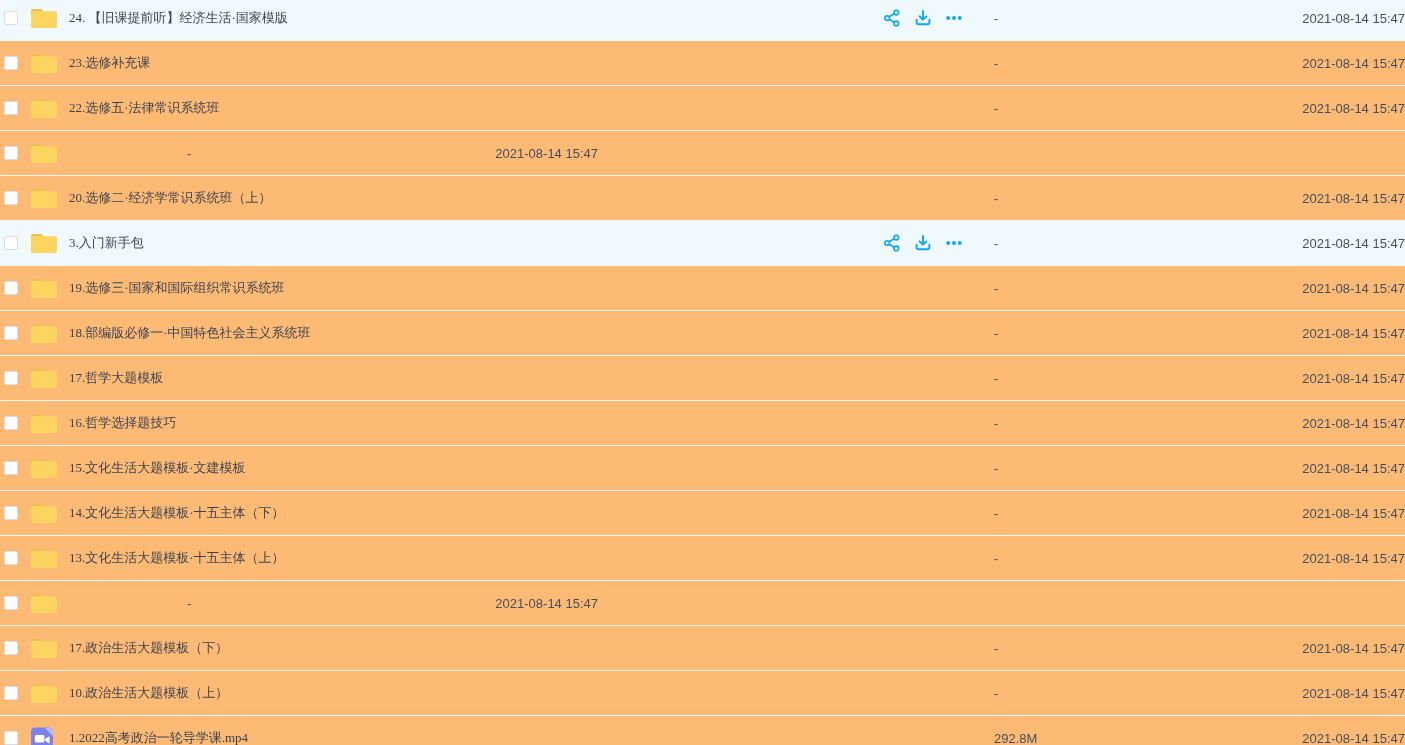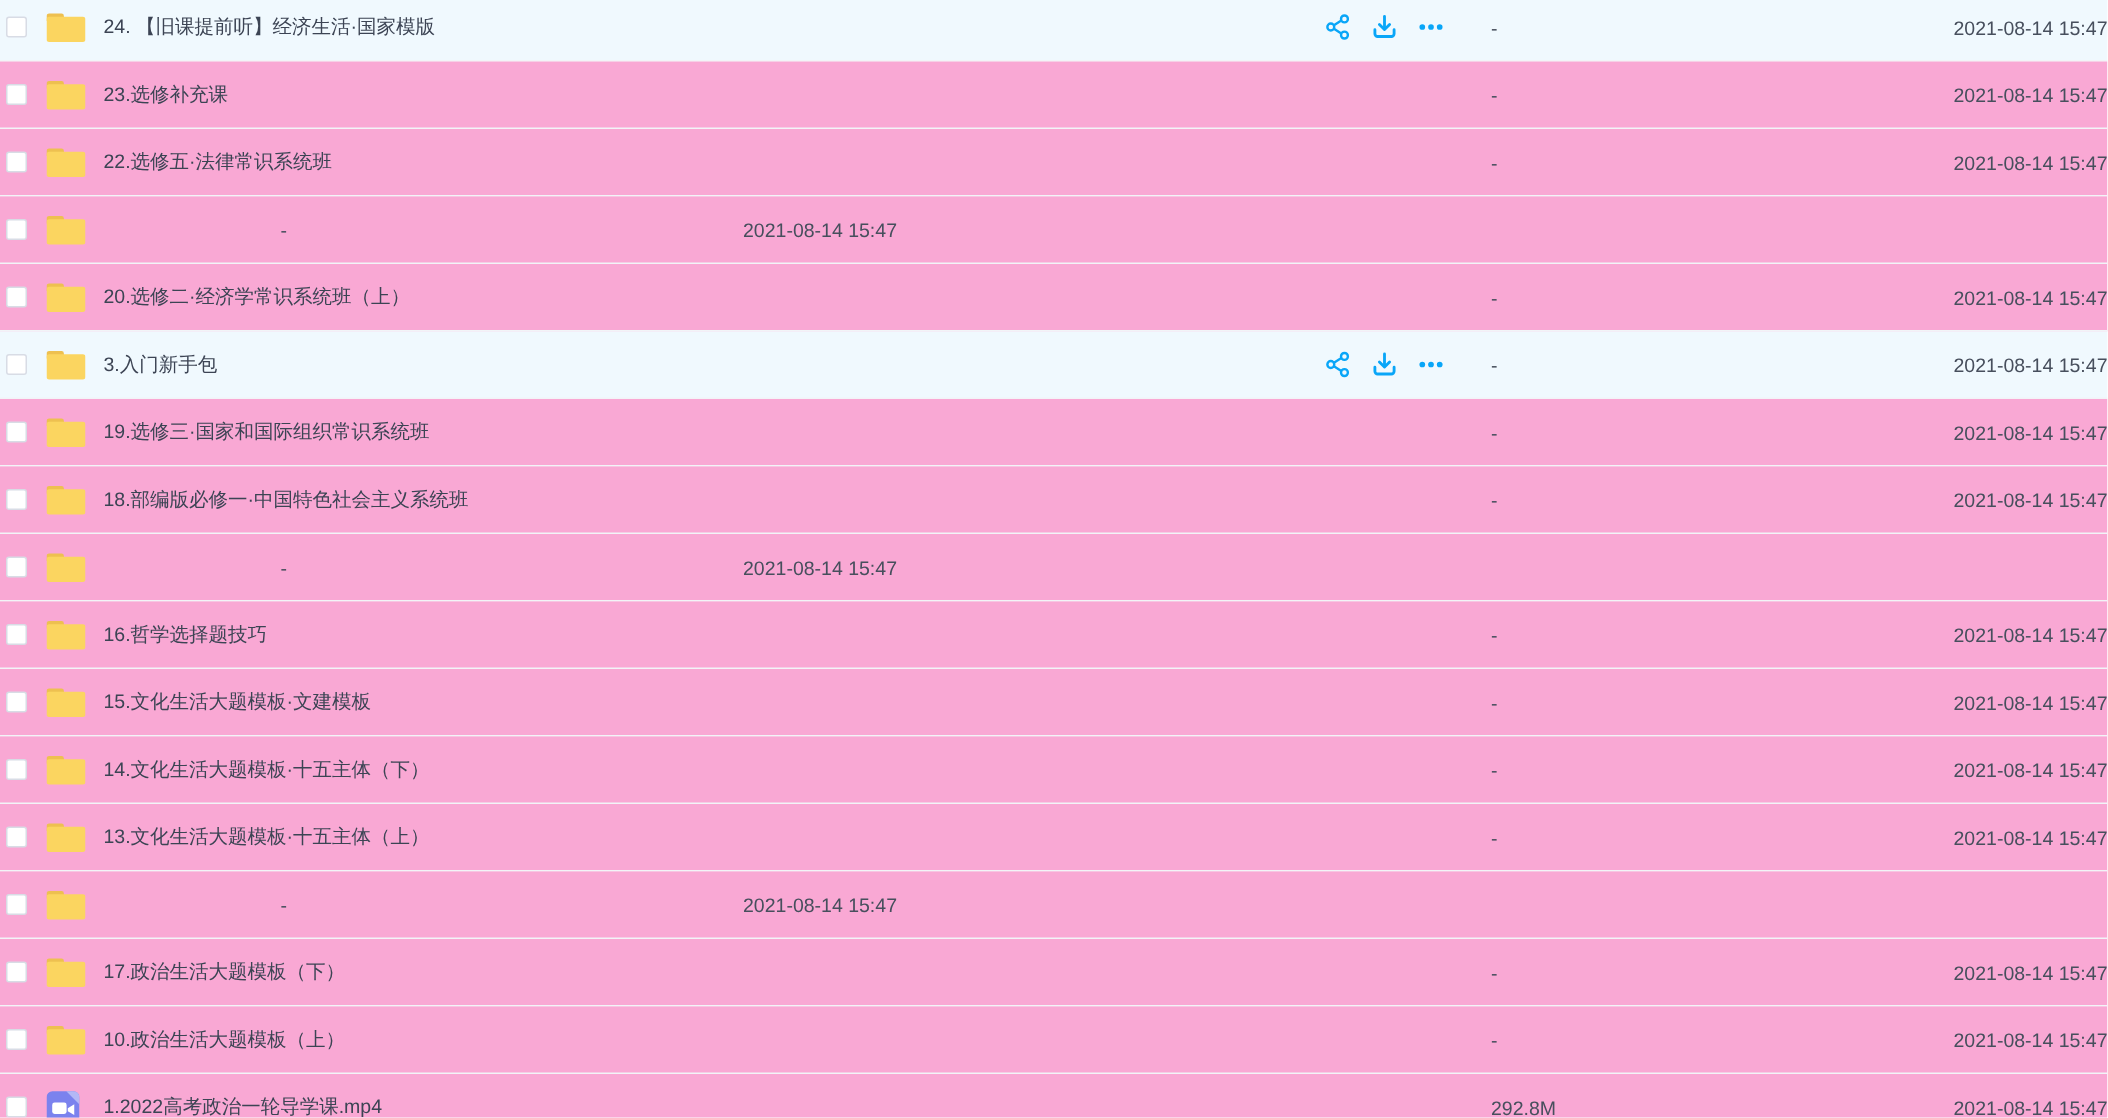--- a/index.html
+++ b/index.html
@@ -17,33 +17,33 @@
   *{box-sizing:border-box;}
   html,body{margin:0;padding:0;}
   body{
     width:1405px;height:745px;overflow:hidden;background:#fff;
     font-family:"Liberation Sans","DejaVu Sans",sans-serif;
   }
   .file-list{margin-top:-4px;}
   .row{
     display:flex;align-items:center;height:45px;
     border-bottom:1px solid var(--divider);
-    padding-left:4px;background:#f9a8d4;
+    padding-left:4px;background:#fdba74;
   }
   .row.hovered,.row:hover{background:var(--hover-bg);}
   .checkbox{
     width:14px;height:14px;flex:none;margin-right:13px;
     border:1px solid var(--checkbox-border);border-radius:2px;
     background:#fff;cursor:pointer;
   }
   .icon-cell{width:26px;height:23px;flex:none;margin-right:12px;display:flex;align-items:center;}
   .icon-cell svg{display:block;}
   .name{
     flex:1;min-width:0;font-size:13px;color:var(--name-text);
-    white-space:nowrap;overflow:hidden;text-overflow:ellipsis;cursor:pointer;
+    white-space:nowrap;overflow:hidden;text-overflow:ellipsis;cursor:pointer;font-family:Liberation Serif, serif;
   }
   .actions{
     width:118px;flex:none;display:flex;align-items:center;gap:13px;
     padding-left:7px;visibility:hidden;
   }
   .row.hovered .actions,.row:hover .actions{visibility:visible;}
   .action-btn{width:18px;height:18px;cursor:pointer;color:var(--accent);display:flex;}
   .size{width:271px;flex:none;font-size:13px;color:var(--meta-text);}
   .date{width:140px;flex:none;font-size:13px;color:var(--meta-text);text-align:right;}
 </style>
@@ -381,20 +381,21 @@
   <div class="row">
     <span class="checkbox"></span>
 
     <span class="icon-cell icon-folder">
       <svg width="26" height="22" viewBox="0 0 26 22">
         <path d="M1.8 2 h8.2 a1.6 1.6 0 0 1 1.6 1.6 V7 H0 V3.8 A1.8 1.8 0 0 1 1.8 2 z" fill="var(--folder-tab)"></path>
         <rect x="0" y="4.2" width="26" height="16.8" rx="1.8" fill="var(--folder-body)"></rect>
       </svg>
     </span>
 
+    <span class="name">17.哲学大题模板</span>
 
     <div class="actions">
       <span class="action-btn">
         <svg width="18" height="18" viewBox="0 0 18 18" fill="none" stroke="currentColor" stroke-width="1.6">
           <circle cx="13.3" cy="3.6" r="2.3"></circle>
           <circle cx="4.2" cy="9" r="2.3"></circle>
           <circle cx="13.3" cy="14.4" r="2.3"></circle>
           <path d="M6.3 7.8 L11.2 4.7 M6.3 10.2 L11.2 13.3"></path>
         </svg>
       </span>

